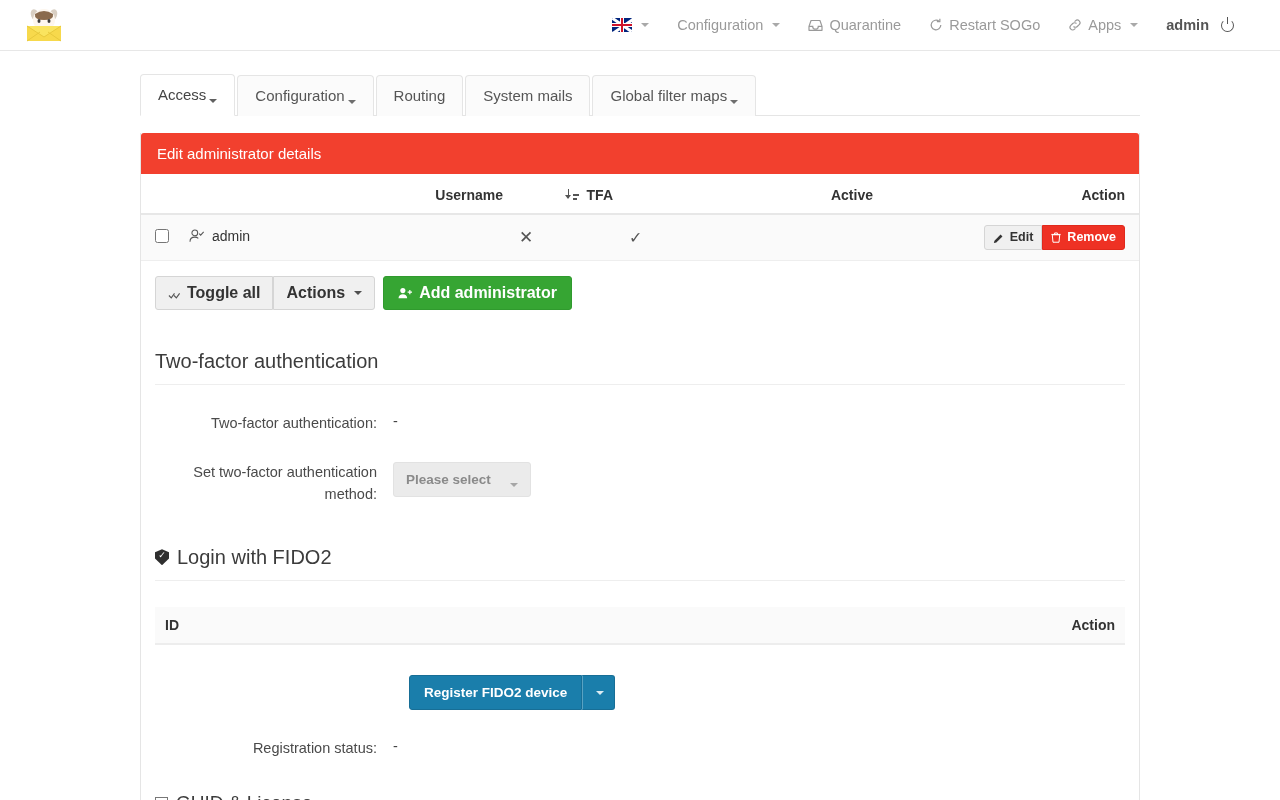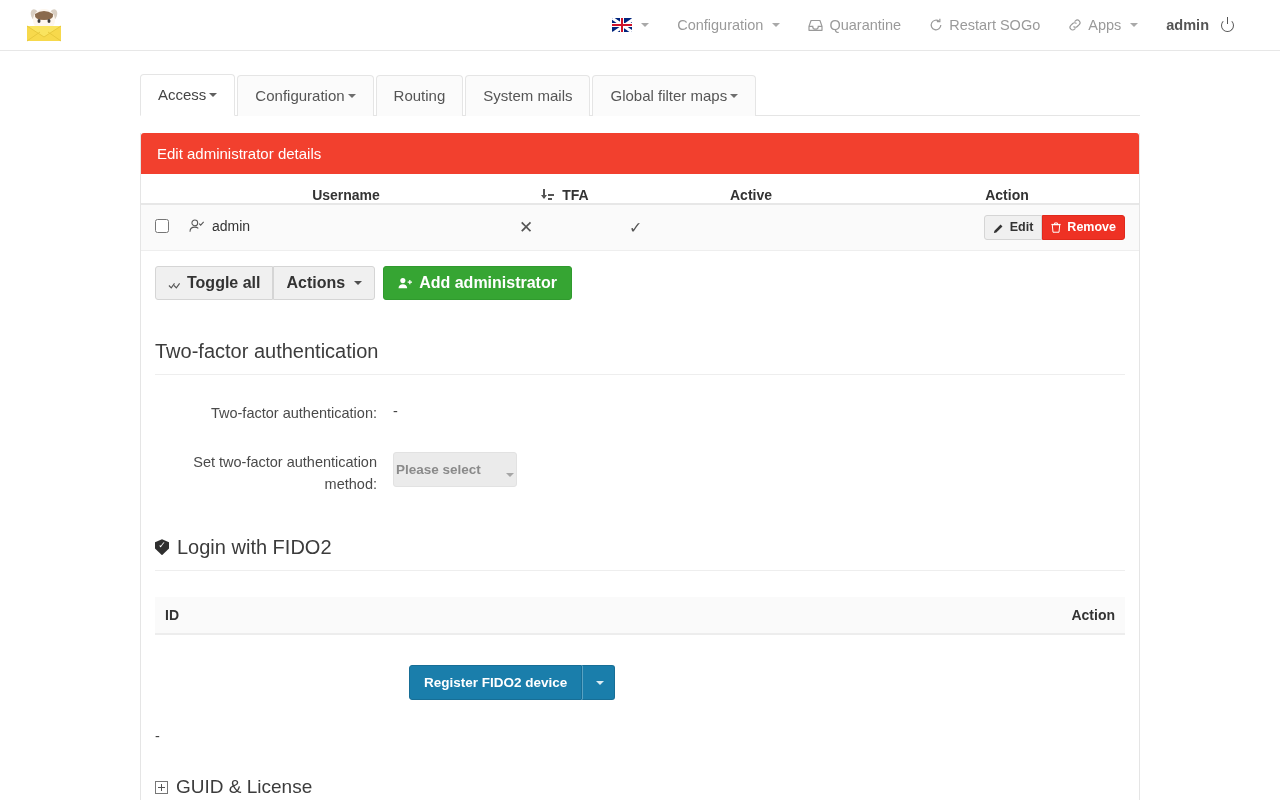--- a/index.html
+++ b/index.html
@@ -117,21 +117,21 @@
     color: #555;
     background: #fbfbfb;
     border: 1px solid #e5e5e5;
     border-bottom: none;
     border-radius: 4px 4px 0 0;
     margin-right: 2px;
     cursor: pointer;
     position: relative;
     top: 1px;
     display: flex;
-    align-items: center;
+    align-items: flex-end;
     white-space: nowrap;
   }
   .tab.active {
     background: #ffffff;
     border-bottom: 1px solid #ffffff;
     color: #444;
   }
 
   
   .panel { margin: 17px 0 0 0; }
@@ -140,25 +140,25 @@
     color: #ffffff;
     padding: 12px 16px;
     font-size: 15px;
     border-radius: 3px 3px 0 0;
   }
   .panel-body { padding: 0; }
 
   
   table.admtable { width: 100%; border-collapse: collapse; font-size: 14px; }
   table.admtable thead th {
-    padding: 13px 8px 0 8px;
+    padding: 13px 8px 10px 8px;
     border-bottom: 2px solid #e7e7e7;
     color: #333;
     font-weight: bold;
-    text-align: center;
+    text-align: right;
     white-space: nowrap;
     margin-left: 46px;
   }
   table.admtable tbody td {
     padding: 10px 8px;
     border-bottom: 1px solid #eee;
     background: #fafafa;
     vertical-align: middle;
   }
   .col-check { width: 40px; padding-left: 14px !important; }
@@ -260,21 +260,21 @@
   }
   .form-value { flex: 1; color: #444; font-size: 14.5px; padding-top: 2px; }
 
   .select-box {
     display: inline-flex;
     align-items: flex-end;
     gap: 16px;
     background: #ebebeb;
     border: 1px solid #e2e2e2;
     border-radius: 3px;
-    padding: 9px 2px;
+    padding: 9px 12px;
     color: #8a8a8a;
     font-size: 13.5px;
     font-weight: bold;
     cursor: pointer;
     min-width: 124px;
     justify-content: space-between;
   }
   .select-box .caret { border-top-color: #9a9a9a; }
 
   .idtable {
@@ -527,20 +527,21 @@
           <button class="btn btn-info main">
             <span>Register FIDO2 device</span>
           </button>
           <button class="btn btn-info split">
             <span class="caret" style="border-top-color:#fff;"></span>
           </button>
         </span>
       </div>
 
       <div class="form-row">
+        <div class="form-label">Registration status:</div>
         <div class="form-value">-</div>
       </div>
     </div>
 
     <div class="section-wrap">
       <h4 class="section-title collapse-hdr">
         <span class="plus-box"></span>
         <span>GUID &amp; License</span>
       </h4>
 

